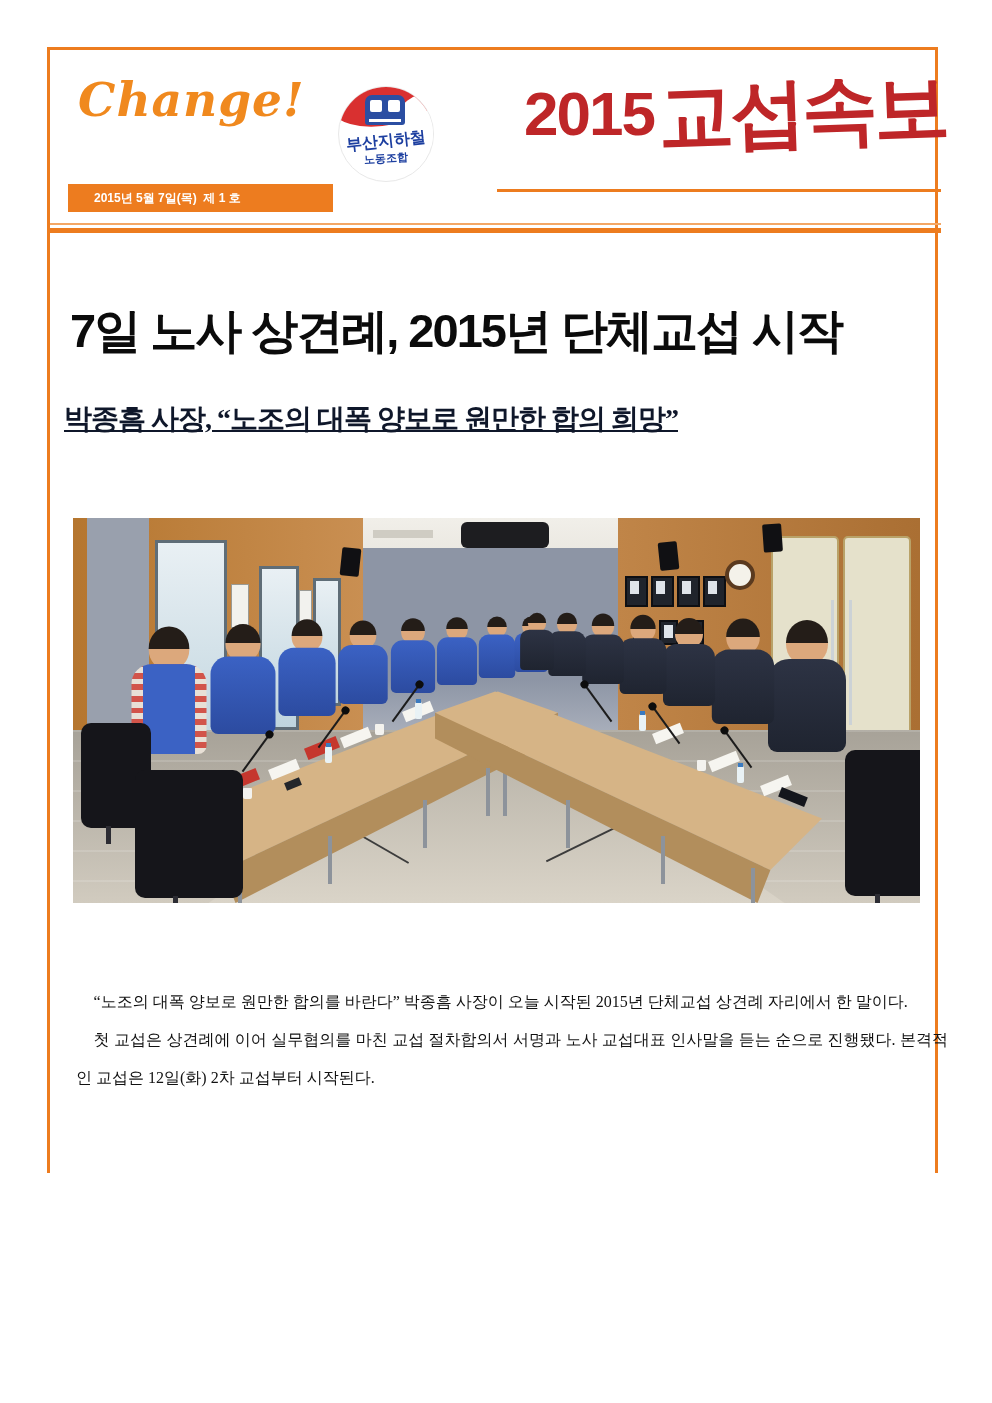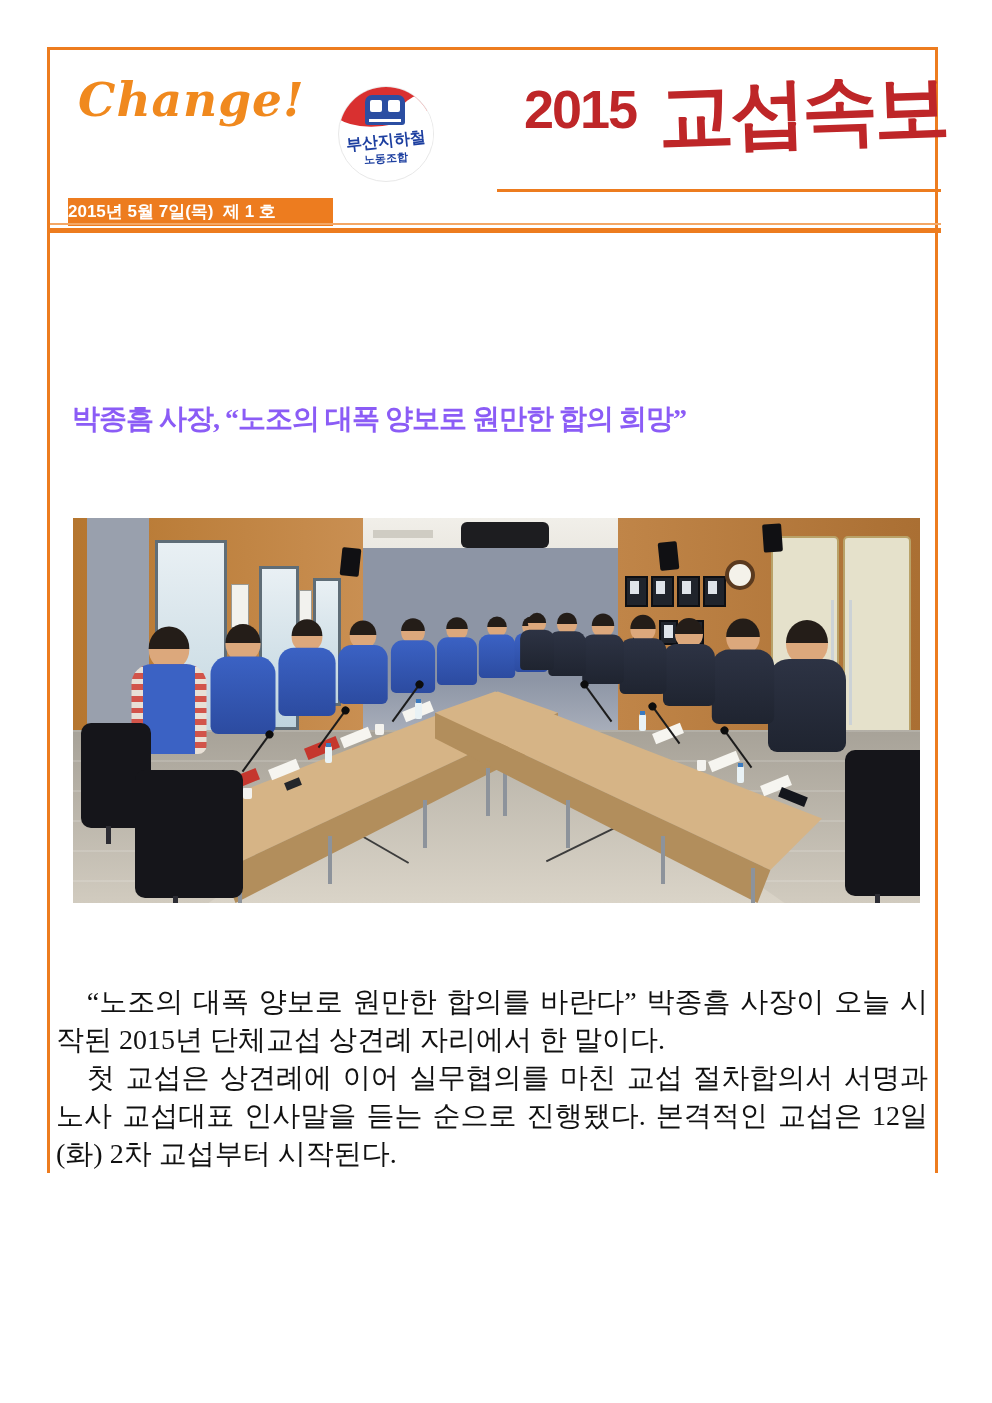--- a/index.html
+++ b/index.html
@@ -24,39 +24,39 @@
                  border-radius:50%;transform:rotate(-18deg);}
   .train{position:absolute;left:26px;top:8px;width:40px;height:30px;background:#2B4EA2;border-radius:7px 7px 3px 3px;}
   .train i{position:absolute;left:5px;top:5px;width:12px;height:12px;background:#ffffff;border-radius:2px;}
   .train em{position:absolute;right:5px;top:5px;width:12px;height:12px;background:#ffffff;border-radius:2px;}
   .train u{position:absolute;left:4px;bottom:3px;width:32px;height:3px;background:#ffffff;}
   .badge-t1{position:absolute;left:0;top:44px;width:94px;text-align:center;font-weight:900;font-size:16px;
             color:#1D3FA0;transform:rotate(-6deg);text-shadow:0 0 2px #fff;}
   .badge-t2{position:absolute;left:0;top:64px;width:94px;text-align:center;font-weight:900;font-size:11px;
             color:#1D3FA0;transform:rotate(-4deg);text-shadow:0 0 2px #fff;}
 
-  .title-year{left:524px;top:78px;font-size:54px;font-weight:900;color:#BE2628;letter-spacing:-2px;}
+  .title-year{left:524px;top:78px;font-size:62px;font-weight:900;color:#BE2628;letter-spacing:-2px;}
   .title-name{left:658px;top:62px;font-family:"DejaVu Serif","Liberation Serif",serif;font-weight:900;
               font-size:76px;color:#BE2628;letter-spacing:-4px;transform:rotate(-2deg);}
   .title-underline{left:497px;top:189px;width:444px;height:3px;background:#ED7C1F;}
 
-  .issue-bar{left:68px;top:198px;width:265px;height:28px;background:#ED7C1F;color:#ffffff;
-             font-weight:bold;font-size:17px;line-height:28px;box-sizing:border-box;
+  .issue-bar{left:68px;top:184px;width:265px;height:28px;background:#ED7C1F;color:#ffffff;
+             font-weight:bold;font-size:12px;line-height:28px;padding-left:26px;box-sizing:border-box;
              white-space:pre;}
   .rule-a{left:50px;top:223px;width:891px;height:2px;background:#F4A765;}
   .rule-b{left:50px;top:228px;width:891px;height:5px;background:#ED7C1F;}
 
   
   .headline{left:70px;top:300px;width:864px;font-size:47px;font-weight:900;color:#0b0b0b;
             letter-spacing:-2px;}
-  .subheadline{left:72px;top:400px;width:864px;font-family:"Liberation Serif","DejaVu Serif",serif;
-               font-size:28px;font-weight:bold;color:#8b5cf6;letter-spacing:-1px;}
-
-  .body-text{left:56px;top:983px;width:872px;font-family:"Liberation Serif","DejaVu Serif",serif;
-             font-size:28px;line-height:38px;color:#111;text-align:justify;}
+  .subheadline{left:64px;top:400px;width:864px;font-family:"Liberation Serif","DejaVu Serif",serif;
+               font-size:28px;font-weight:bold;color:#0f172a;letter-spacing:-1px;text-decoration:underline;}
+
+  .body-text{left:76px;top:983px;width:872px;font-family:"Liberation Serif","DejaVu Serif",serif;
+             font-size:16px;line-height:38px;color:#111;text-align:justify;}
   .body-text p{margin:0;text-indent:1.1em;}
   .body-text p.gap{}
 
   .page-number{left:0;top:1340px;width:992px;text-align:center;font-size:17px;color:#222;letter-spacing:4px;}
 
   
   .photo{left:73px;top:518px;width:847px;height:385px;background:#d8d4cc;overflow:hidden;}
   .ph-ceiling{position:absolute;left:0;top:0;width:847px;height:80px;
               background:linear-gradient(#f1efe9,#e2dfd7);}
   .projector{position:absolute;left:388px;top:4px;width:88px;height:26px;background:#1d1d20;border-radius:6px;}
@@ -156,20 +156,21 @@
   </div>
 
   <div class="abs title-year">2015</div>
   <div class="abs title-name">교섭속보</div>
   <div class="abs title-underline"></div>
 
   <div class="abs issue-bar">2015년 5월 7일(목)  제 1 호</div>
   <div class="abs rule-a"></div>
   <div class="abs rule-b"></div>
 
+  <div class="abs headline">7일 노사 상견례, 2015년 단체교섭 시작</div>
   <div class="abs subheadline">박종흠 사장, “노조의 대폭 양보로 원만한 합의 희망”</div>
 
   <div class="abs photo">
     <div class="ph-ceiling"></div>
     <div class="vent"></div>
     <div class="ph-backwall"></div>
 
     <div class="wallL"></div>
     <div class="pillarL"></div>
     <div class="winL w1"></div>

